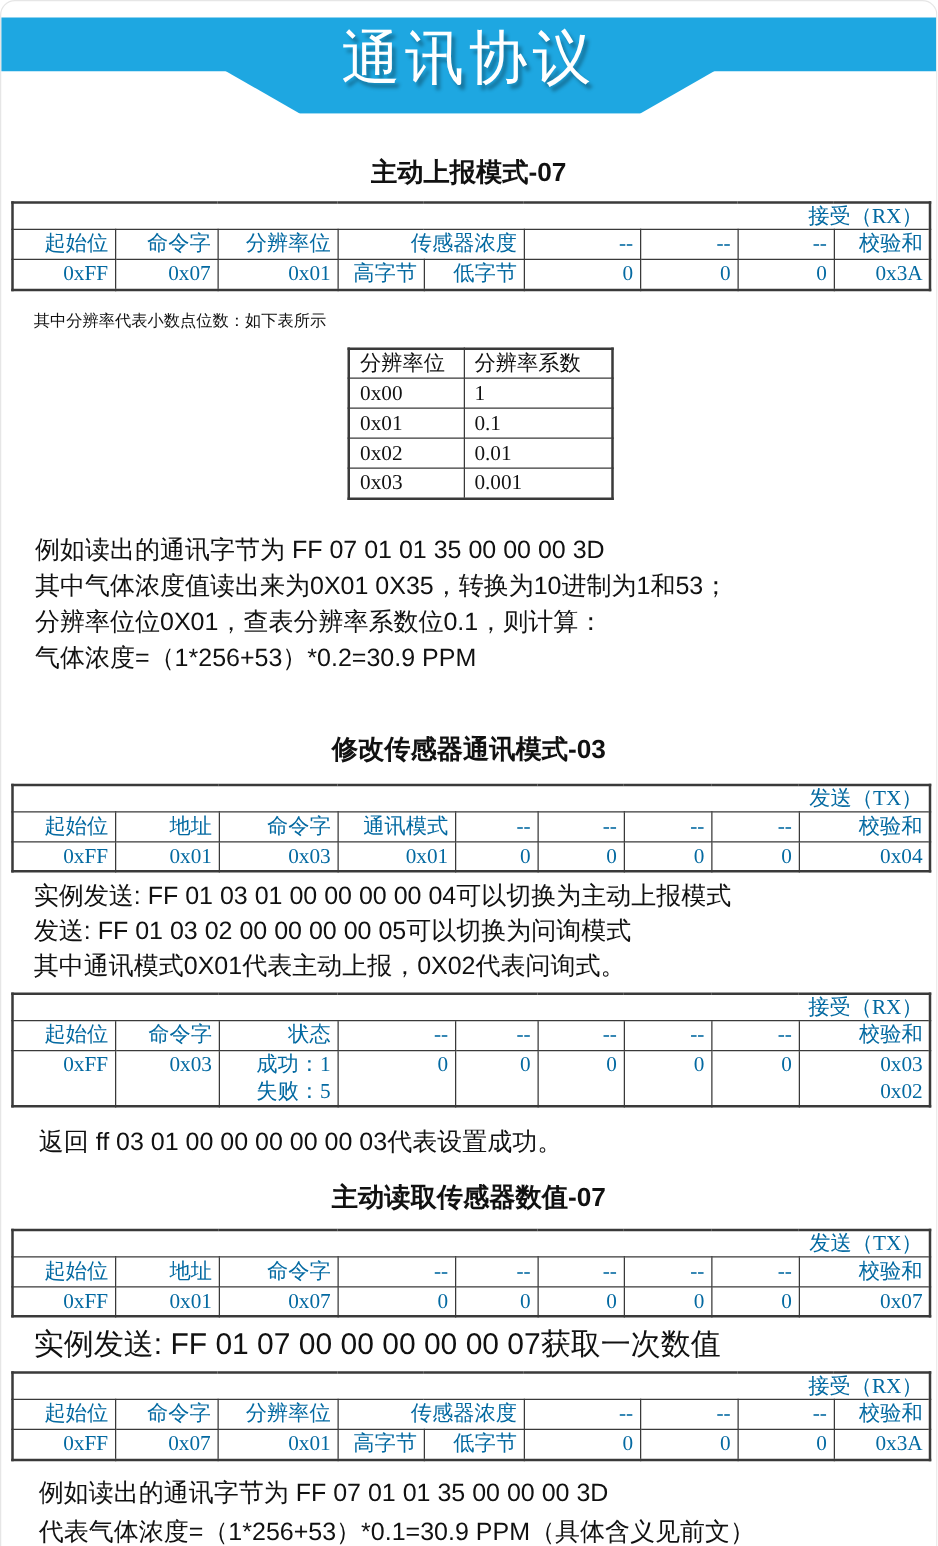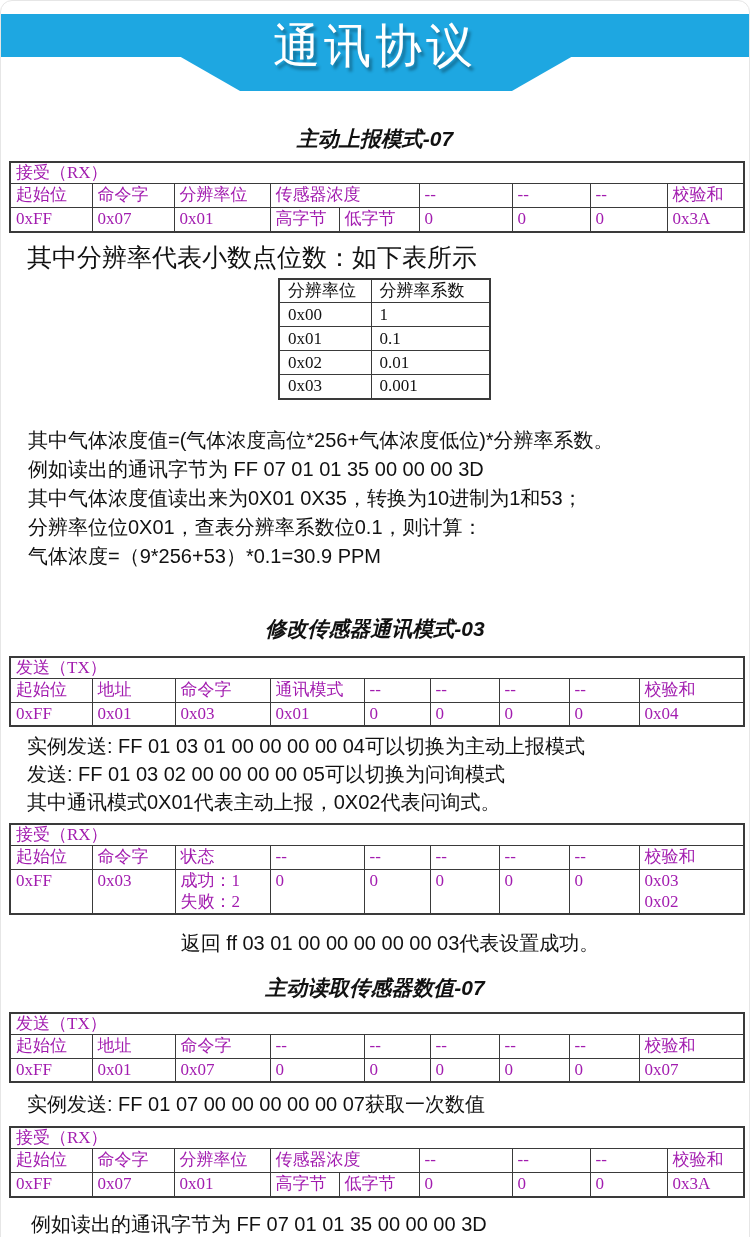--- a/index.html
+++ b/index.html
@@ -42,36 +42,36 @@
     color: #ffffff;
     text-shadow: 3px 4px 3px rgba(0,0,0,0.30);
   }
 
   
   .sec-title {
     text-align: center;
     font-size: 21px;
     font-weight: bold;
     line-height: 24px;
-    font-style: italic;
   }
   .mt30 { margin-top: 30px; }
   .mt28 { margin-top: 46px; }
   .mt20 { margin-top: 20px; }
 
   
   table.proto {
     width: 734px;
     margin: 10px 0 0 8px;
     border-collapse: collapse;
     table-layout: fixed;
     border: 2px solid #3a3a3a;
     font-family: "Liberation Serif", "DejaVu Serif", serif;
     font-size: 17px;
-    color: #a21caf;
+    color: #0369a1;
+    text-align: right;
   }
   table.proto td {
     border: 1px solid #3a3a3a;
     padding: 0 5px;
     height: 24px;
     line-height: 22px;
     vertical-align: top;
     white-space: nowrap;
     overflow: hidden;
   }
@@ -90,27 +90,27 @@
   }
   table.res td {
     border: 1px solid #3a3a3a;
     padding: 0 8px;
     height: 24px;
     line-height: 22px;
     white-space: nowrap;
   }
 
   
-  .note { margin: 12px 0 0 26px; font-size: 25px; line-height: 24px; }
+  .note { margin: 12px 0 0 26px; font-size: 13px; line-height: 24px; }
   .para { margin: 26px 0 0 27px; }
   .para div { font-size: 20px; line-height: 29px; }
   .para2 { margin: 5px 0 0 26px; }
   .para2 div { font-size: 20px; line-height: 28px; }
-  .footer-line { margin: 16px 0 0 30px; font-size: 20px; line-height: 25px; text-align: center; }
-  .note3 { margin: 9px 0 0 26px; font-size: 20px; line-height: 25px; }
+  .footer-line { margin: 16px 0 0 30px; font-size: 20px; line-height: 25px; }
+  .note3 { margin: 9px 0 0 26px; font-size: 24px; line-height: 25px; }
   .para3 { margin: 11px 0 0 30px; }
   .para3 div { font-size: 20px; line-height: 31px; }
 </style>
 </head>
 <body>
 
 <div class="page">
 
   <header class="banner">
     <div class="banner-bar"></div>
@@ -186,25 +186,24 @@
         <td>0.01</td>
       </tr>
       <tr>
         <td>0x03</td>
         <td>0.001</td>
       </tr>
     </tbody>
       </table>
 
     <div class="para">
-      <div>其中气体浓度值=(气体浓度高位*256+气体浓度低位)*分辨率系数。</div>
       <div>例如读出的通讯字节为 FF 07 01 01 35 00 00 00 3D</div>
       <div>其中气体浓度值读出来为0X01 0X35，转换为10进制为1和53；</div>
       <div>分辨率位位0X01，查表分辨率系数位0.1，则计算：</div>
-      <div>气体浓度=（9*256+53）*0.1=30.9 PPM</div>
+      <div>气体浓度=（1*256+53）*0.2=30.9 PPM</div>
     </div>
   </section>
 
   <section>
     <h2 class="sec-title mt28">修改传感器通讯模式-03</h2>
 
     <table class="proto" style="margin-top:15px">
       <colgroup>
         <col style="width:82px">
           <col style="width:83px">
@@ -276,21 +275,21 @@
         <td>--</td>
         <td>--</td>
         <td>--</td>
         <td>校验和</td>
       </tr>
       <tr>
         <td class="two-line">0xFF</td>
         <td class="two-line">0x03</td>
         <td class="two-line">
           <div>成功：1</div>
-          <div>失败：2</div>
+          <div>失败：5</div>
         </td>
         <td class="two-line">0</td>
         <td class="two-line">0</td>
         <td class="two-line">0</td>
         <td class="two-line">0</td>
         <td class="two-line">0</td>
         <td class="two-line">
           <div>0x03</div>
           <div>0x02</div>
         </td>

